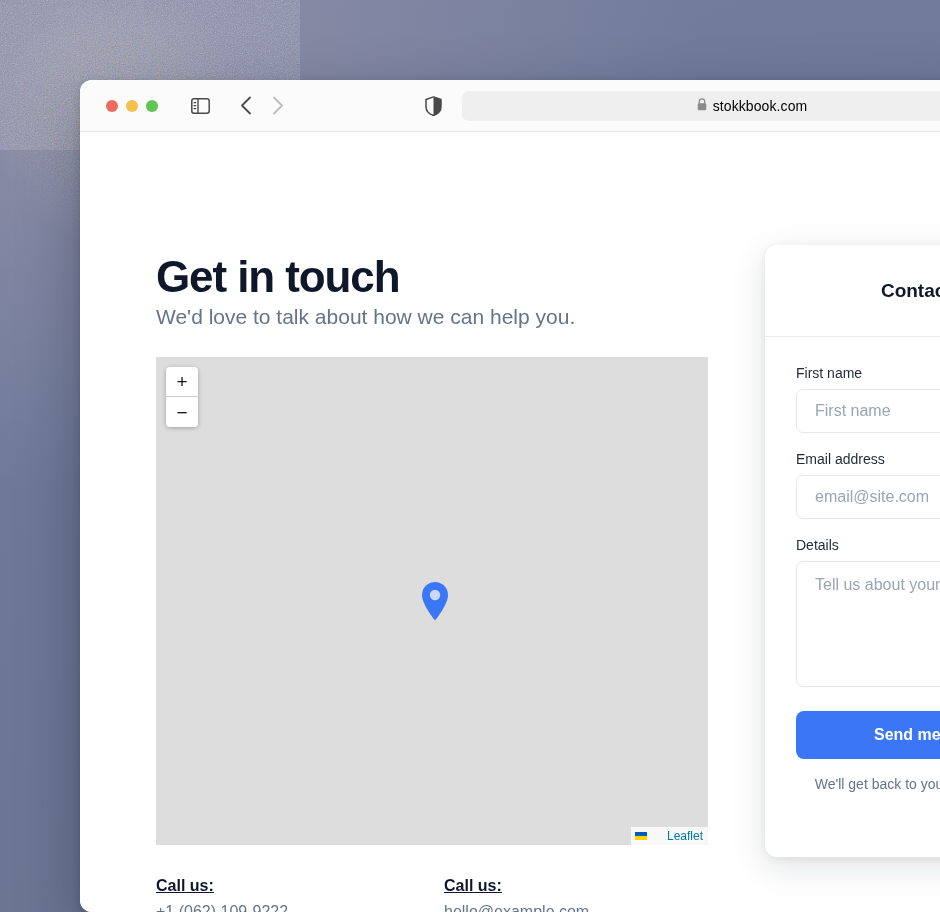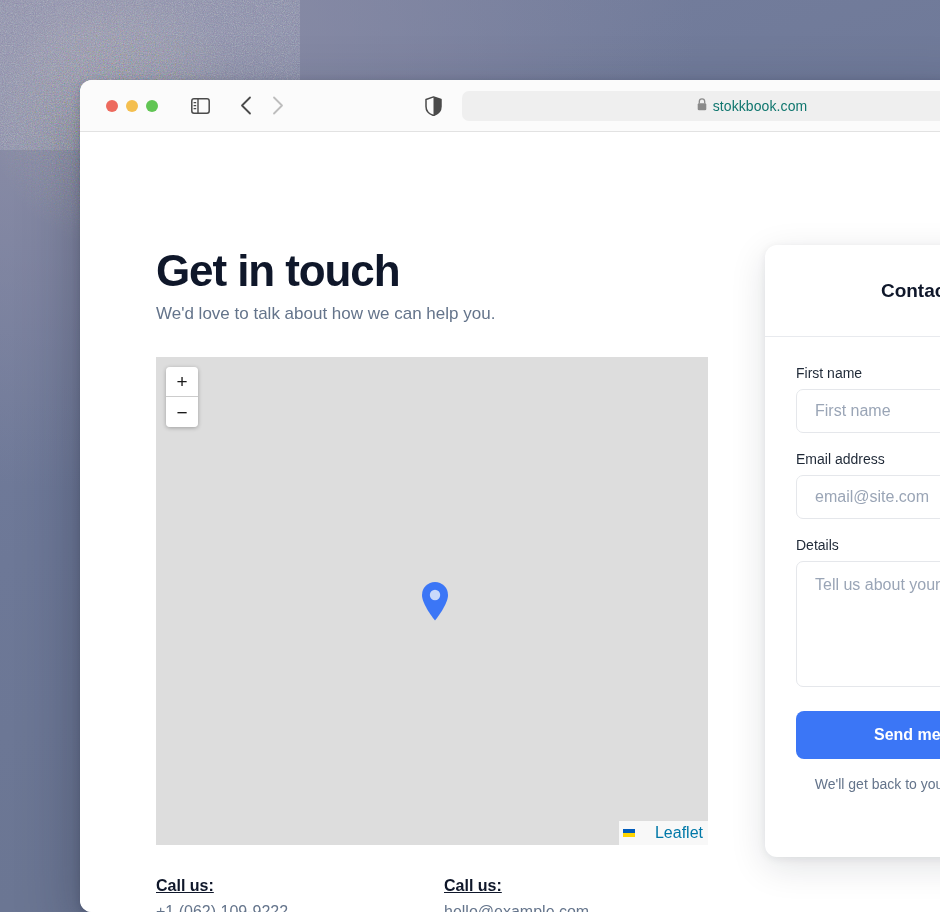--- a/index.html
+++ b/index.html
@@ -65,39 +65,39 @@
   #url-bar {
     position:absolute;
     left:382px; top:11px;
     width:580px; height:30px;
     background:#efefef;
     border-radius:7px;
     display:flex; align-items:center; justify-content:center;
     gap:6px;
   }
   #url-text {
-    font-size:14px; color:#0f766e; letter-spacing:.1px;
+    font-size:14px; color:#000000; letter-spacing:.1px;
   }
 
   
   #page-content {
     position:relative;
     height:780px;
     background:#ffffff;
     overflow:hidden;
   }
 
   #page-title {
-    position:absolute; left:76px; top:117px;
+    position:absolute; left:76px; top:123px;
     font-size:44px; font-weight:bold; color:#0f172a;
     letter-spacing:-1.1px; line-height:1;
   }
   #page-subtitle {
     position:absolute; left:76px; top:170px;
-    font-size:17px; color:#64748b; line-height:1.4;
+    font-size:21px; color:#64748b; line-height:1.4;
   }
 
   
   #map-panel {
     position:absolute; left:76px; top:225px;
     width:552px; height:488px;
     background:#dddddd;
     overflow:hidden;
   }
   #map-zoom-controls {
@@ -121,21 +121,21 @@
 
   #map-marker {
     position:absolute; left:265px; top:224px;
     width:28px; height:40px;
   }
 
   #leaflet-attribution {
     position:absolute; right:0; bottom:0;
     background:rgba(255,255,255,.78);
     padding:1px 5px 1px 4px;
-    font-size:16px;
+    font-size:12px;
     display:flex; align-items:center; gap:20px;
     line-height:1.35;
   }
   #ua-flag {
     width:12px; height:8px; display:block;
     background:linear-gradient(to bottom, #005bbb 0 50%, #ffd500 50% 100%);
   }
   #leaflet-link { color:#0078a8; text-decoration:none; }
 
   

